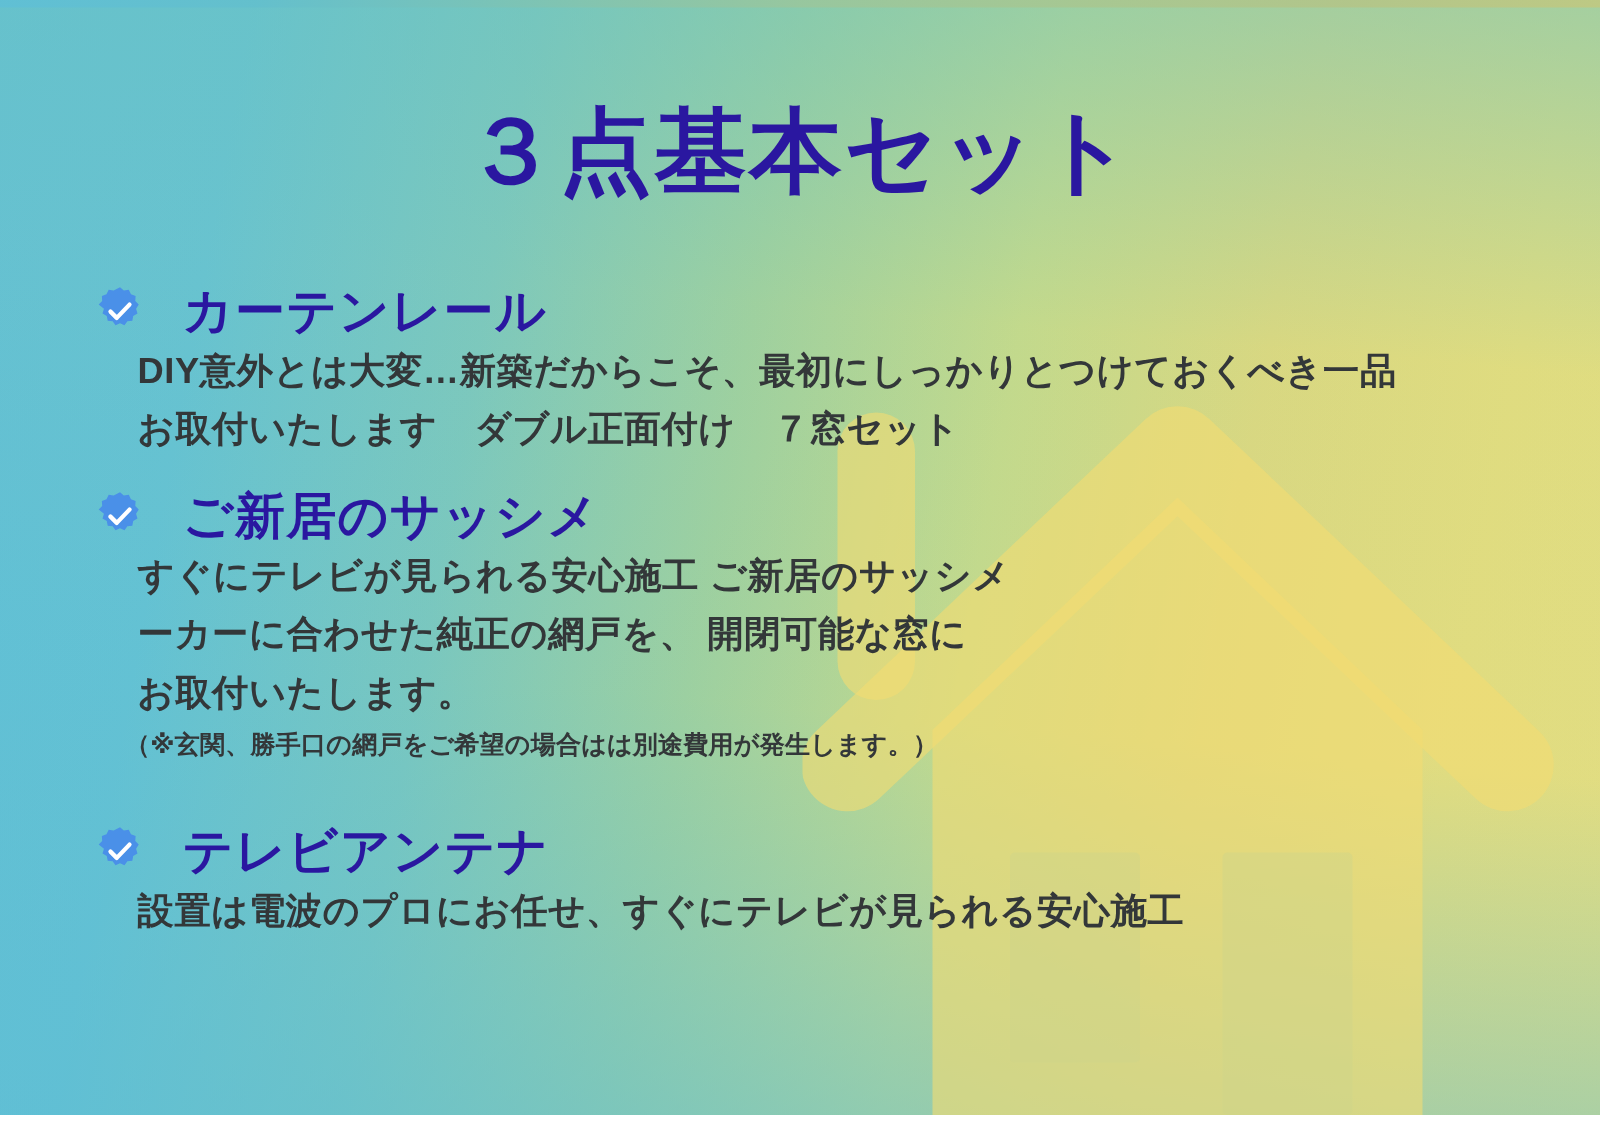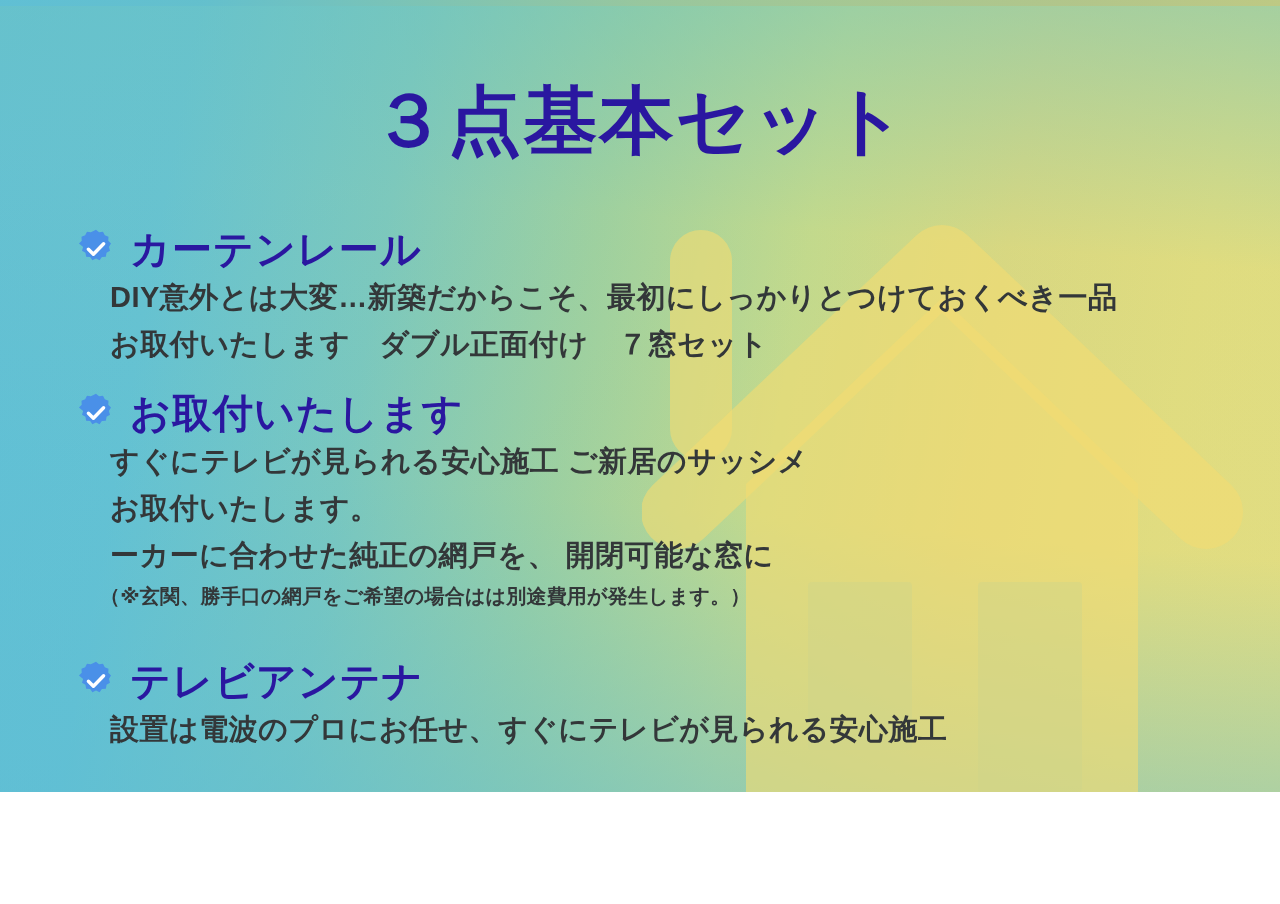--- a/index.html
+++ b/index.html
@@ -7,21 +7,21 @@
     padding: 0;
     background: #ffffff;
   }
   body {
     font-family: "Liberation Sans", "DejaVu Sans", sans-serif;
   }
 
   .poster {
     position: relative;
     width: 1280px;
-    height: 792px;
+    height: 892px;
     overflow: hidden;
     background: #d946ef;
   }
 
   
   .bg-base {
     position: absolute;
     inset: 0;
     background: linear-gradient(100deg,
         #5fbfd6 0%,
@@ -93,21 +93,21 @@
     left: 76px;
     width: 1180px;
   }
   .feature-1 { top: 226px; }
   .feature-2 { top: 390px; }
   .feature-3 { top: 658px; }
 
   .feature-head {
     display: flex;
     align-items: center;
-    gap: 14px;
+    gap: 30px;
     margin-bottom: 2px;
   }
 
   .check-badge {
     flex: 0 0 auto;
     width: 40px;
     height: 40px;
     display: block;
   }
 
@@ -179,26 +179,26 @@
         <div class="line">お取付いたします　ダブル正面付け　７窓セット</div>
       </div>
     </div>
 
     <div class="feature feature-2">
       <div class="feature-head">
         <svg class="check-badge" viewBox="0 0 40 40" xmlns="http://www.w3.org/2000/svg" aria-hidden="true">
           <path fill="#4a90e8" d="M20 0.8l3.07 2.53 3.94-0.52 1.77 3.56 3.7 1.45-0.25 3.96 2.77 2.84-2.16 3.33 1.15 3.8-3.44 1.98-0.7 3.91-3.96 0.38-2.3 3.24-3.59-1.69-3.59 1.69-2.3-3.24-3.96-0.38-0.7-3.91-3.44-1.98 1.15-3.8L2.97 14.62 5.74 11.78 5.49 7.82l3.7-1.45 1.77-3.56 3.94 0.52z"></path>
           <path fill="none" stroke="#ffffff" stroke-width="3.4" stroke-linecap="round" stroke-linejoin="round" d="M12.4 20.3l5 5 10.2-10.6"></path>
         </svg>
-        <div class="feature-title">お取付いたします</div>
+        <div class="feature-title">ご新居のサッシメ</div>
       </div>
       <div class="feature-body">
         <div class="line">すぐにテレビが見られる安心施工 ご新居のサッシメ</div>
+        <div class="line">ーカーに合わせた純正の網戸を、 開閉可能な窓に</div>
         <div class="line">お取付いたします。</div>
-        <div class="line">ーカーに合わせた純正の網戸を、 開閉可能な窓に</div>
       </div>
       <div class="feature-note">（※玄関、勝手口の網戸をご希望の場合はは別途費用が発生します。）</div>
     </div>
 
     <div class="feature feature-3">
       <div class="feature-head">
         <svg class="check-badge" viewBox="0 0 40 40" xmlns="http://www.w3.org/2000/svg" aria-hidden="true">
           <path fill="#4a90e8" d="M20 0.8l3.07 2.53 3.94-0.52 1.77 3.56 3.7 1.45-0.25 3.96 2.77 2.84-2.16 3.33 1.15 3.8-3.44 1.98-0.7 3.91-3.96 0.38-2.3 3.24-3.59-1.69-3.59 1.69-2.3-3.24-3.96-0.38-0.7-3.91-3.44-1.98 1.15-3.8L2.97 14.62 5.74 11.78 5.49 7.82l3.7-1.45 1.77-3.56 3.94 0.52z"></path>
           <path fill="none" stroke="#ffffff" stroke-width="3.4" stroke-linecap="round" stroke-linejoin="round" d="M12.4 20.3l5 5 10.2-10.6"></path>
         </svg>

